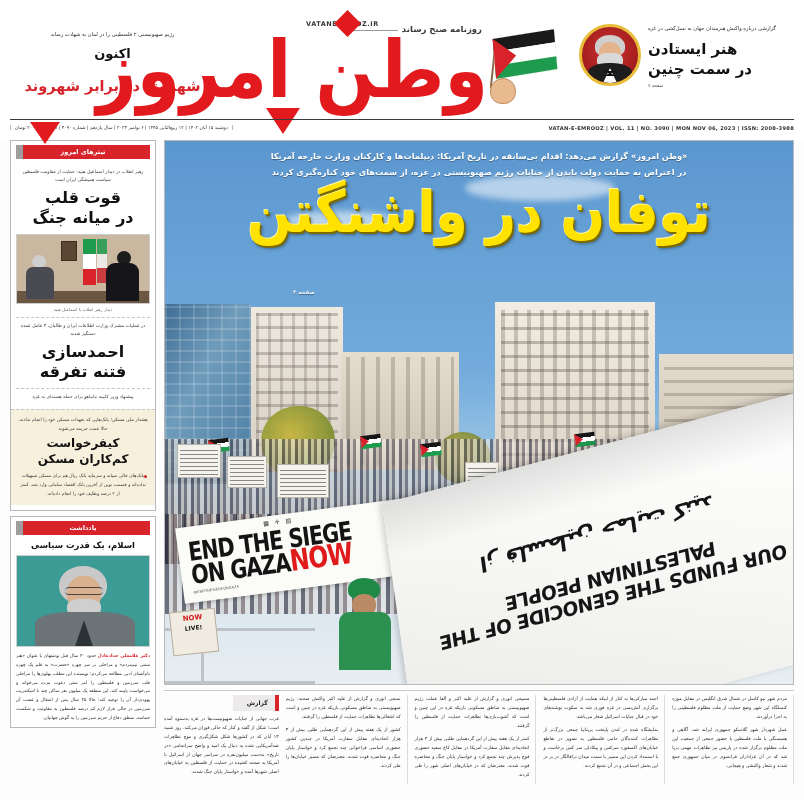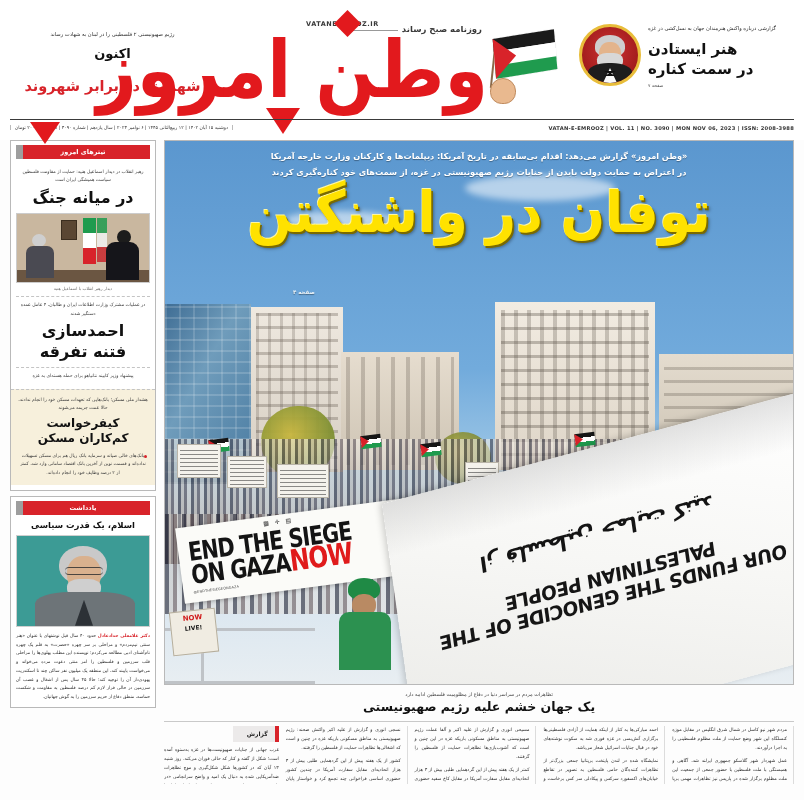--- a/index.html
+++ b/index.html
@@ -835,21 +835,21 @@
           <div class="hair"></div>
             <div class="face"></div>
             <div class="beard"></div>
           <div class="suit"></div>
             <div class="shirt"></div>
             <div class="bow"></div>
         </div>
         <div class="txt">
           <div class="kicker">گزارشی درباره واکنش هنرمندان جهان به نسل‌کشی در غزه</div>
           <div class="t1">هنر ایستادن</div>
-          <div class="t2">در سمت کناره</div>
+          <div class="t2">در سمت چنین</div>
           <div class="credit">صفحه ۷</div>
         </div>
       </div>
     </div>
 
     <div class="folio">
       <div class="fa-date">دوشنبه ۱۵ آبان ۱۴۰۲ | ۱۲ ربیع‌الثانی ۱۴۴۵ | ۶ نوامبر ۲۰۲۳ | سال یازدهم | شماره ۳۰۹۰ | ۸ صفحه | ۲۰۰۰ تومان</div>
       <div class="en-line">VATAN-E-EMROOZ | VOL. 11 | NO. 3090 | MON NOV 06, 2023 | ISSN: 2008-3988</div>
       <div class="folio-swoosh"></div>
     </div>
@@ -857,20 +857,21 @@
 
   <div class="content">
 
     <div class="sidebar">
 
       <div class="side-box">
         <div class="badge">تیترهای امروز</div>
 
         <div class="s-item">
           <div class="s-kicker">رهبر انقلاب در دیدار اسماعیل هنیه: حمایت از مقاومت فلسطین سیاست همیشگی ایران است</div>
+          <div class="s-head">قوت قلب</div>
           <div class="s-head">در میانه جنگ</div>
           <div class="s-photo">
             <div class="wall"></div>
             <div class="frame"></div>
             <div class="irflag"></div>
             <div class="irflag2"></div>
             <div class="sofa"></div>
             <div class="p-left">
                 <div class="h"></div>
                 <div class="b"></div>
@@ -977,24 +978,20 @@
 
         <div class="lead-kicker">
           <div>«وطن امروز» گزارش می‌دهد: اقدام بی‌سابقه در تاریخ آمریکا: دیپلمات‌ها و کارکنان وزارت خارجه آمریکا</div>
           <div>در اعتراض به حمایت دولت بایدن از جنایات رژیم صهیونیستی در غزه، از سمت‌های خود کناره‌گیری کردند</div>
         </div>
 
         <div class="lead-title">توفان در واشنگتن</div>
         <div class="page-ref">صفحه ۴</div>
       </div>
 
-      <div class="cap-strip">
-        <div class="cap-sub">تظاهرات مردم در سراسر دنیا در دفاع از مظلومیت فلسطین ادامه دارد</div>
-        <div class="cap-main">یک جهان خشم علیه رژیم صهیونیستی</div>
-      </div>
 
       <div class="article">
         <div class="col">
           <div class="report-tag">گزارش</div>
           <p>غرب جهانی از جنایات صهیونیست‌ها در غزه به‌ستوه آمده است؛ شکل از گفته و کنار که حالی فوران می‌کند. روز شنبه ۱۳ آبان که در کشورها شکل شکل‌گیری و موج تظاهرات ضدآمریکایی شده به دنبال یک امید و واضح سرانجامی «در تاریخ» به‌دست میلیون‌نفره در سراسر جهان از اسرائیل تا آمریکا به صحنه کشیده در حمایت از فلسطین به خیابان‌های اصلی شهرها آمده و خواستار پایان جنگ شدند.</p>
           
         </div>
         <div class="col">
           <p>نسجی انوری و گزارش از علیه اکبر واکنش صحنه: رژیم صهیونیستی به مناطق مسکونی باریکه غزه در چنین و است که اشغالی‌ها تظاهرات حمایت از فلسطین را گرفتند.</p>
           <p>کشور از یک هفته پیش از این گردهمایی طلبی بیش از ۳ هزار اتحادیه‌ای مقابل سفارت آمریکا در چندین کشور حضوری اساسی فراخوانی چند تجمع کرد و خواستار پایان جنگ و محاصره قوت شدند. معترضان که مسیر خیابان‌ها را طی کردند.</p>

